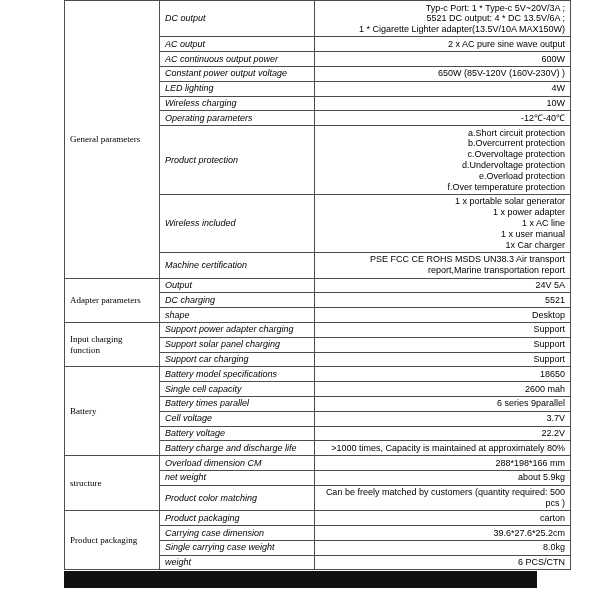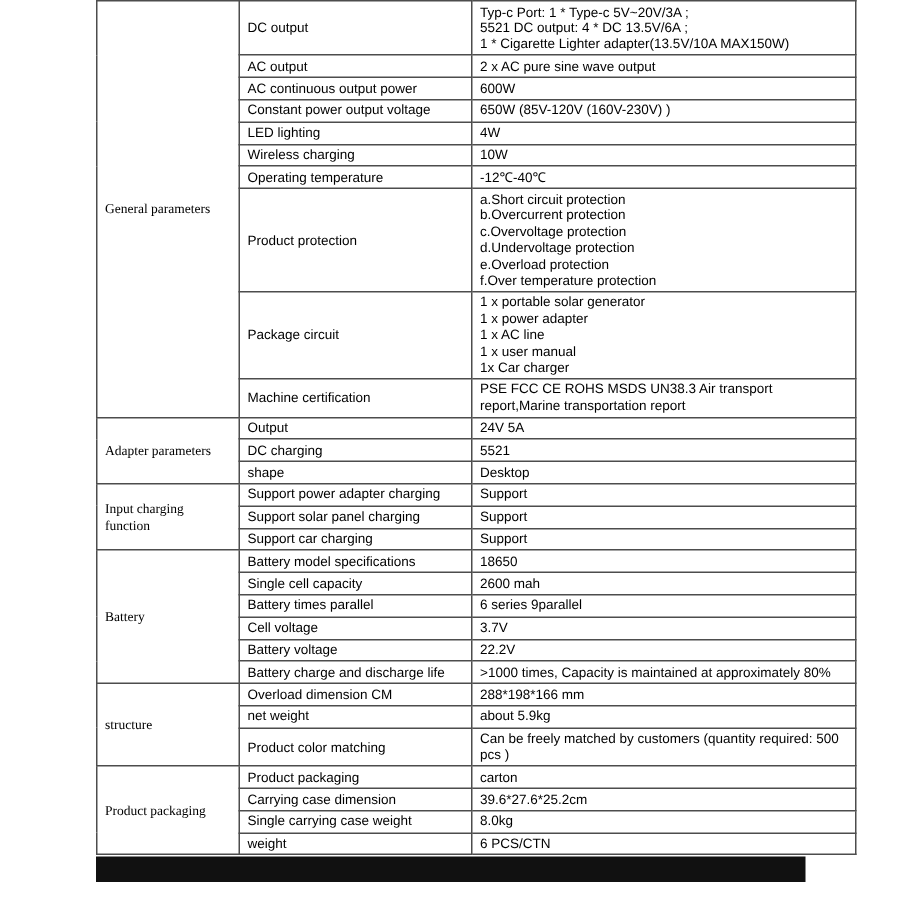--- a/index.html
+++ b/index.html
@@ -34,24 +34,26 @@
     word-wrap: break-word;
   }
   td.cat {
     width: 84px;
     padding: 1.5px 3px;
     font-family: Liberation Serif, serif;
   }
   td.param {
     width: 144px;
     white-space: nowrap;
+    font-style: italic;
   }
   td.val {
     width: 245px;
     white-space: pre-line;
+    text-align: right;
   }
   .footer-bar {
     width: 473px;
     height: 17px;
     background: #111111;
     margin-top: 1px;
   }
 </style>
 </head>
 <body>
@@ -81,34 +83,34 @@
           </tr>
           <tr>
             <td class="param">LED  lighting</td>
             <td class="val">4W</td>
           </tr>
           <tr>
             <td class="param">Wireless charging</td>
             <td class="val">10W</td>
           </tr>
           <tr>
-            <td class="param">Operating temperature</td>
+            <td class="param">Operating parameters</td>
             <td class="val"> -12℃-40℃</td>
           </tr>
           <tr>
             <td class="param">Product protection</td>
             <td class="val">a.Short circuit protection
 b.Overcurrent protection
 c.Overvoltage protection
 d.Undervoltage protection
 e.Overload protection
 f.Over temperature protection</td>
           </tr>
           <tr>
-            <td class="param">Package circuit</td>
+            <td class="param">Wireless included</td>
             <td class="val">1 x portable solar generator
 1 x power adapter
 1 x AC line
 1 x user manual
 1x Car charger</td>
           </tr>
           <tr>
             <td class="param">Machine certification</td>
             <td class="val">PSE FCC CE ROHS MSDS UN38.3  Air transport report,Marine transportation report</td>
           </tr>

